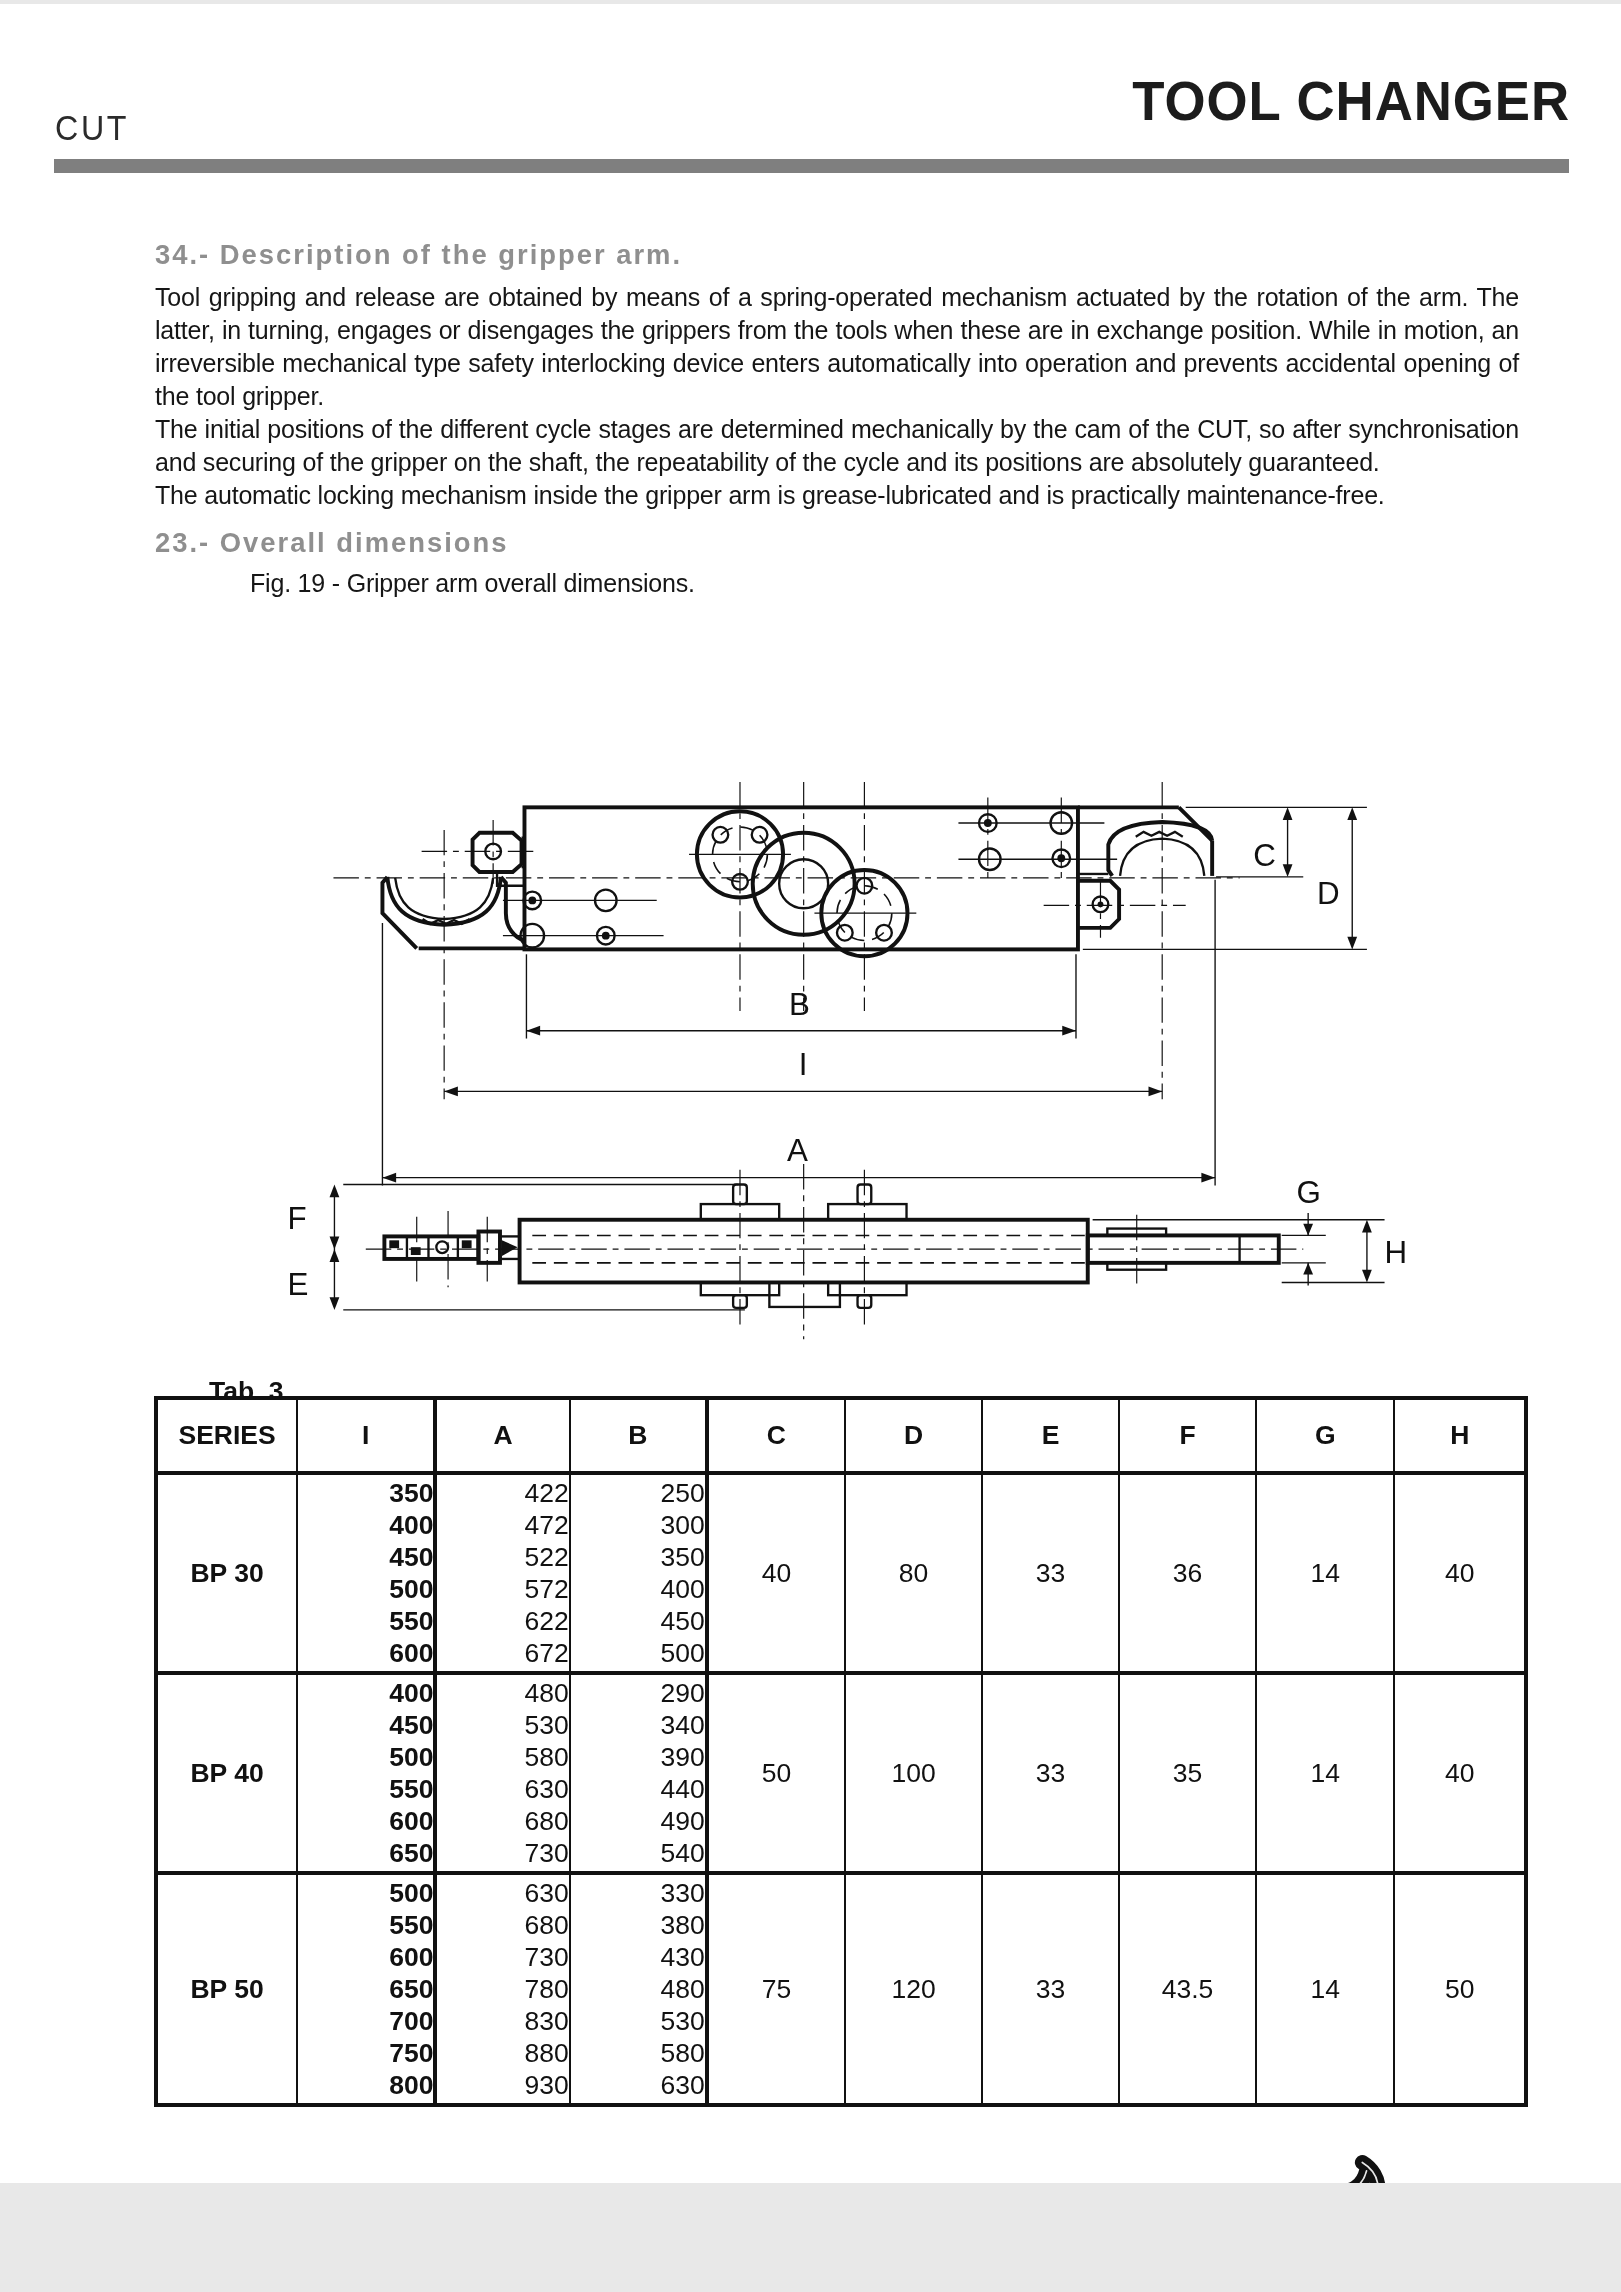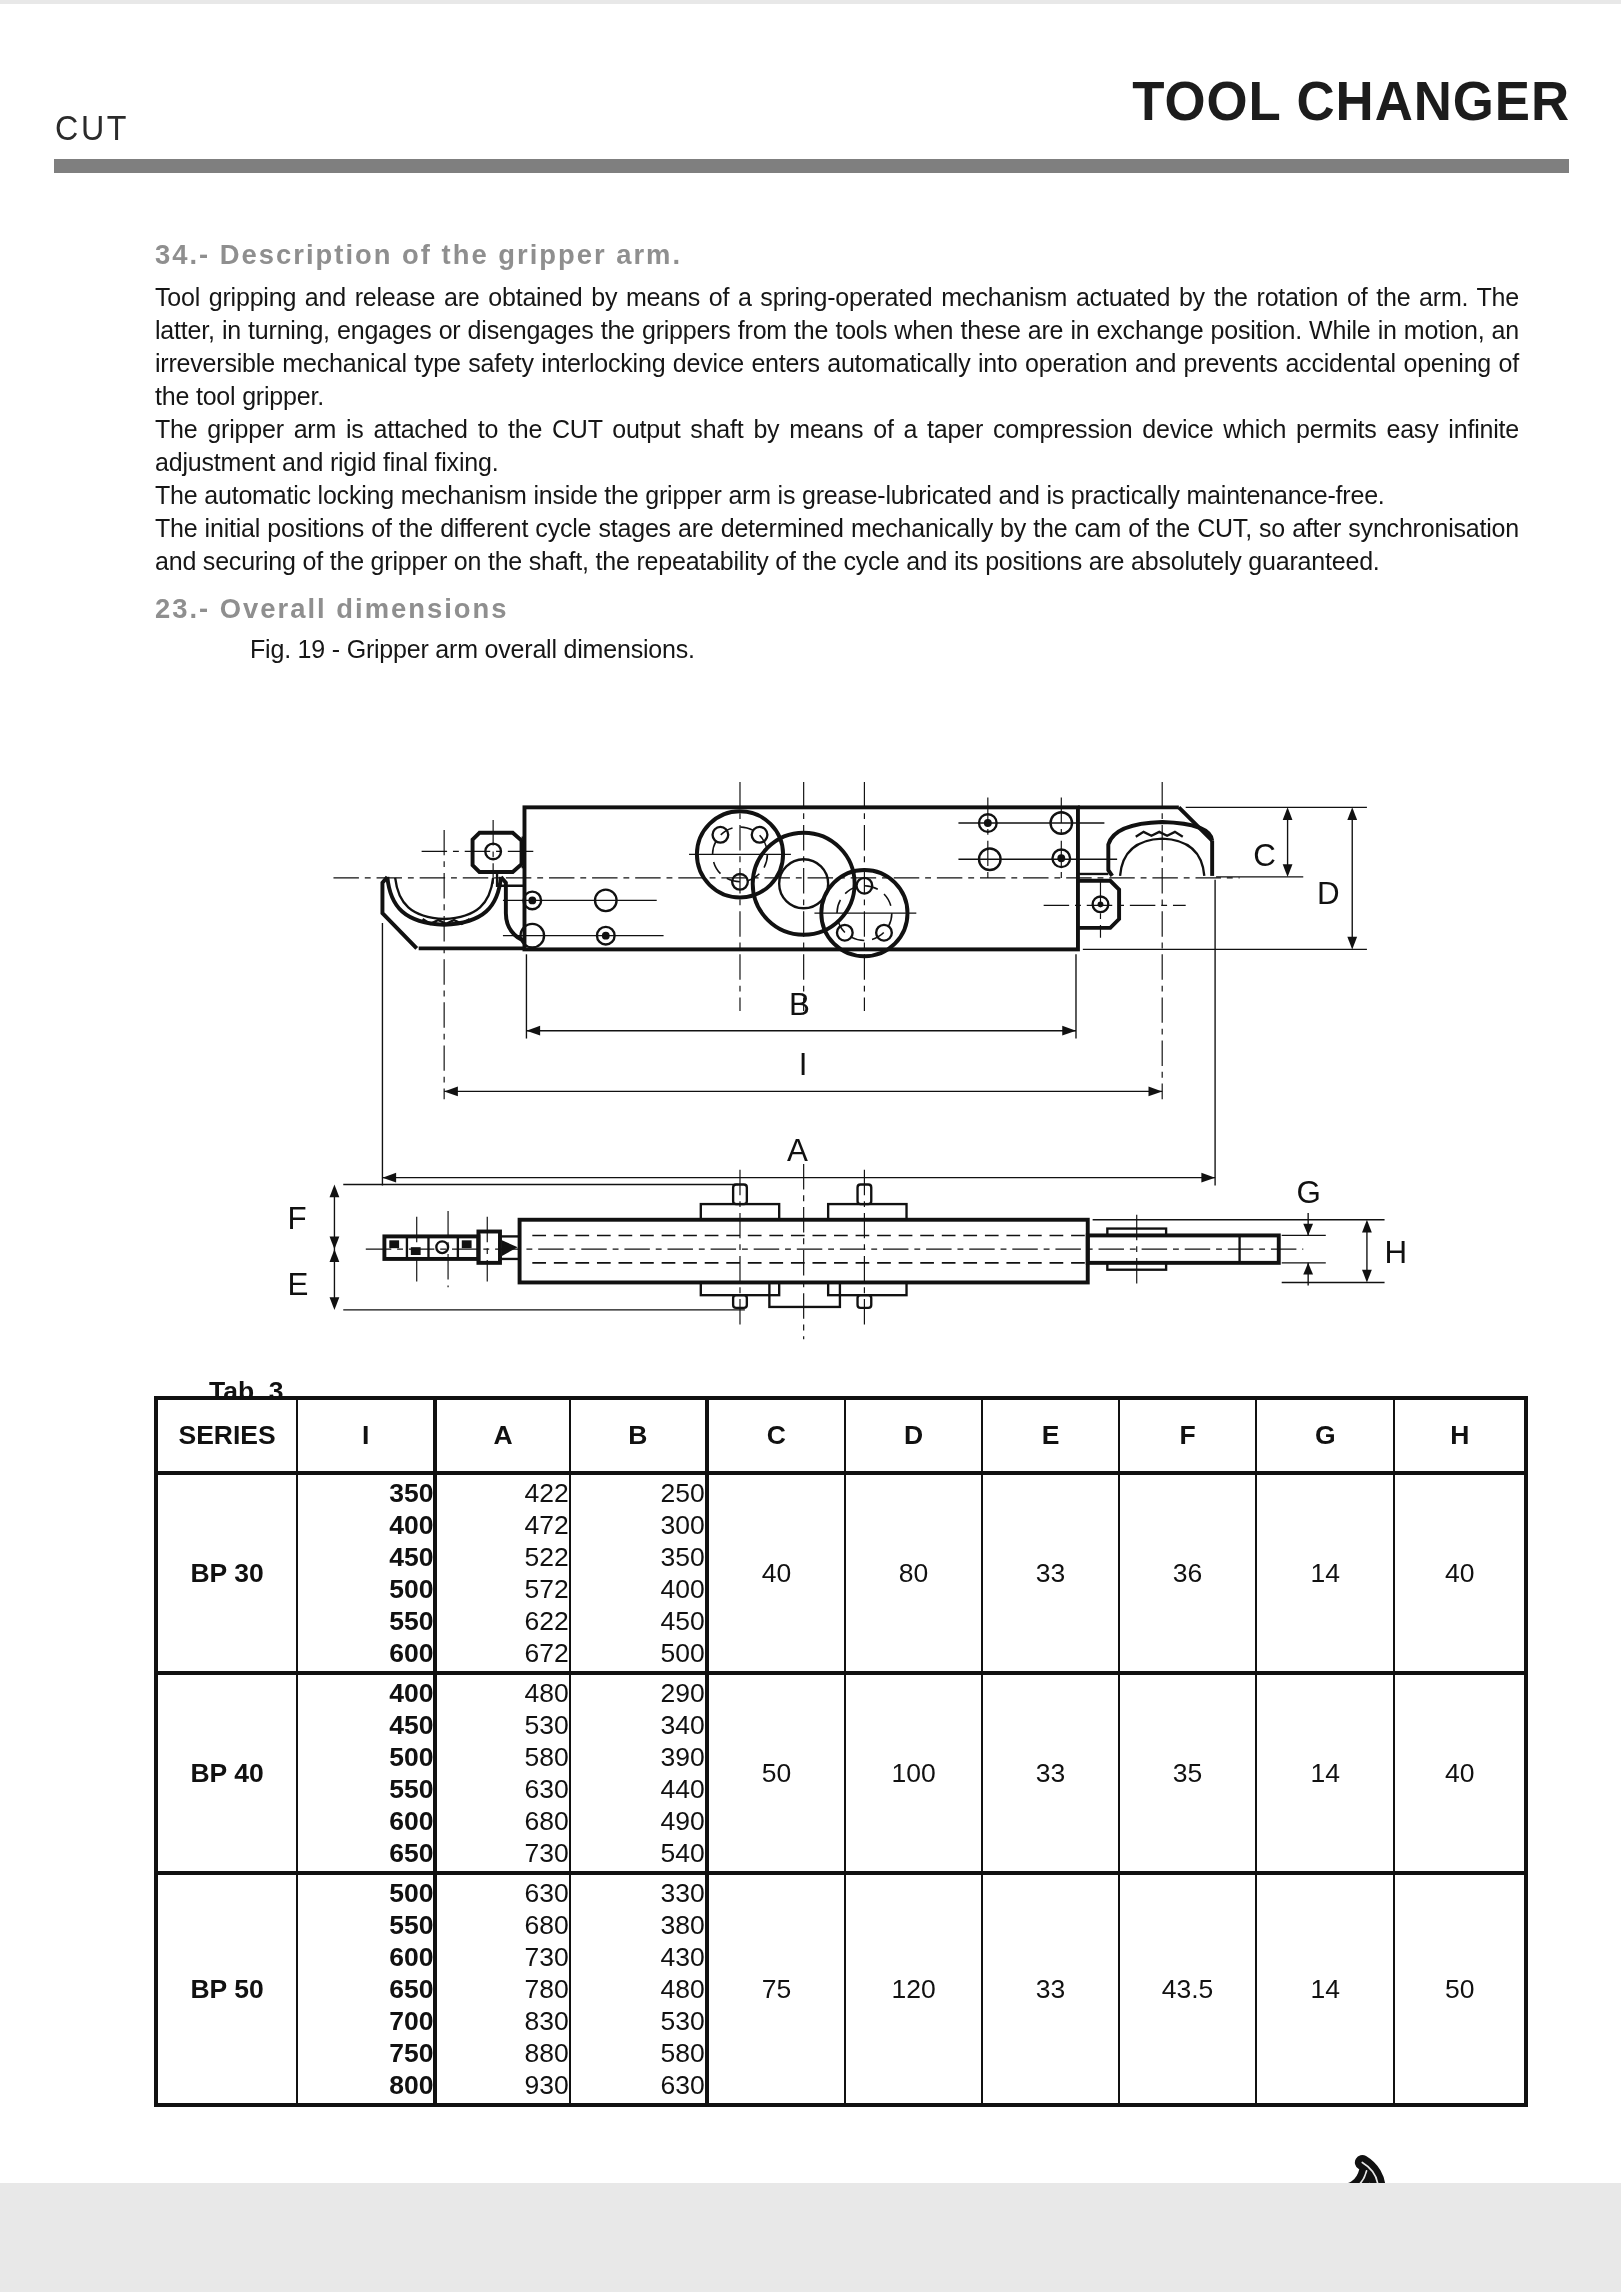--- a/index.html
+++ b/index.html
@@ -86,23 +86,22 @@
 
 <div class="page">
 
   <div class="brand">CUT</div>
   <div class="doc-title">TOOL CHANGER</div>
   <div class="header-rule"></div>
 
   <div class="main-text">
     <h2 class="sec-heading">34.- Description of the gripper arm.</h2>
     <p>Tool gripping and release are obtained by means of a spring-operated mechanism actuated by the rotation of the arm. The latter, in turning, engages or disengages the grippers from the tools when these are in exchange position. While in motion, an irreversible mechanical type safety interlocking device enters automatically into operation and prevents accidental opening of the tool gripper.</p>
-    <p>The gripper arm is attached to the CUT output shaft by means of a taper compression device which permits easy infinite adjustment and rigid final fixing.</p>
+    <p>The initial positions of the different cycle stages are determined mechanically by the cam of the CUT, so after synchronisation and securing of the gripper on the shaft, the repeatability of the cycle and its positions are absolutely guaranteed.</p>
     <p>The automatic locking mechanism inside the gripper arm is grease-lubricated and is practically maintenance-free.</p>
-    <p>The initial positions of the different cycle stages are determined mechanically by the cam of the CUT, so after synchronisation and securing of the gripper on the shaft, the repeatability of the cycle and its positions are absolutely guaranteed.</p>
     <h2 class="sec-heading h23">23.- Overall dimensions</h2>
     <p class="caption">Fig. 19 - Gripper arm overall dimensions.</p>
   </div>
 
   <div class="figure">
     <svg width="1191" height="576" viewBox="0 0 1215 588">
 
       <g>
 
         <line class="cl" x1="95" y1="104" x2="1020" y2="104"></line>

